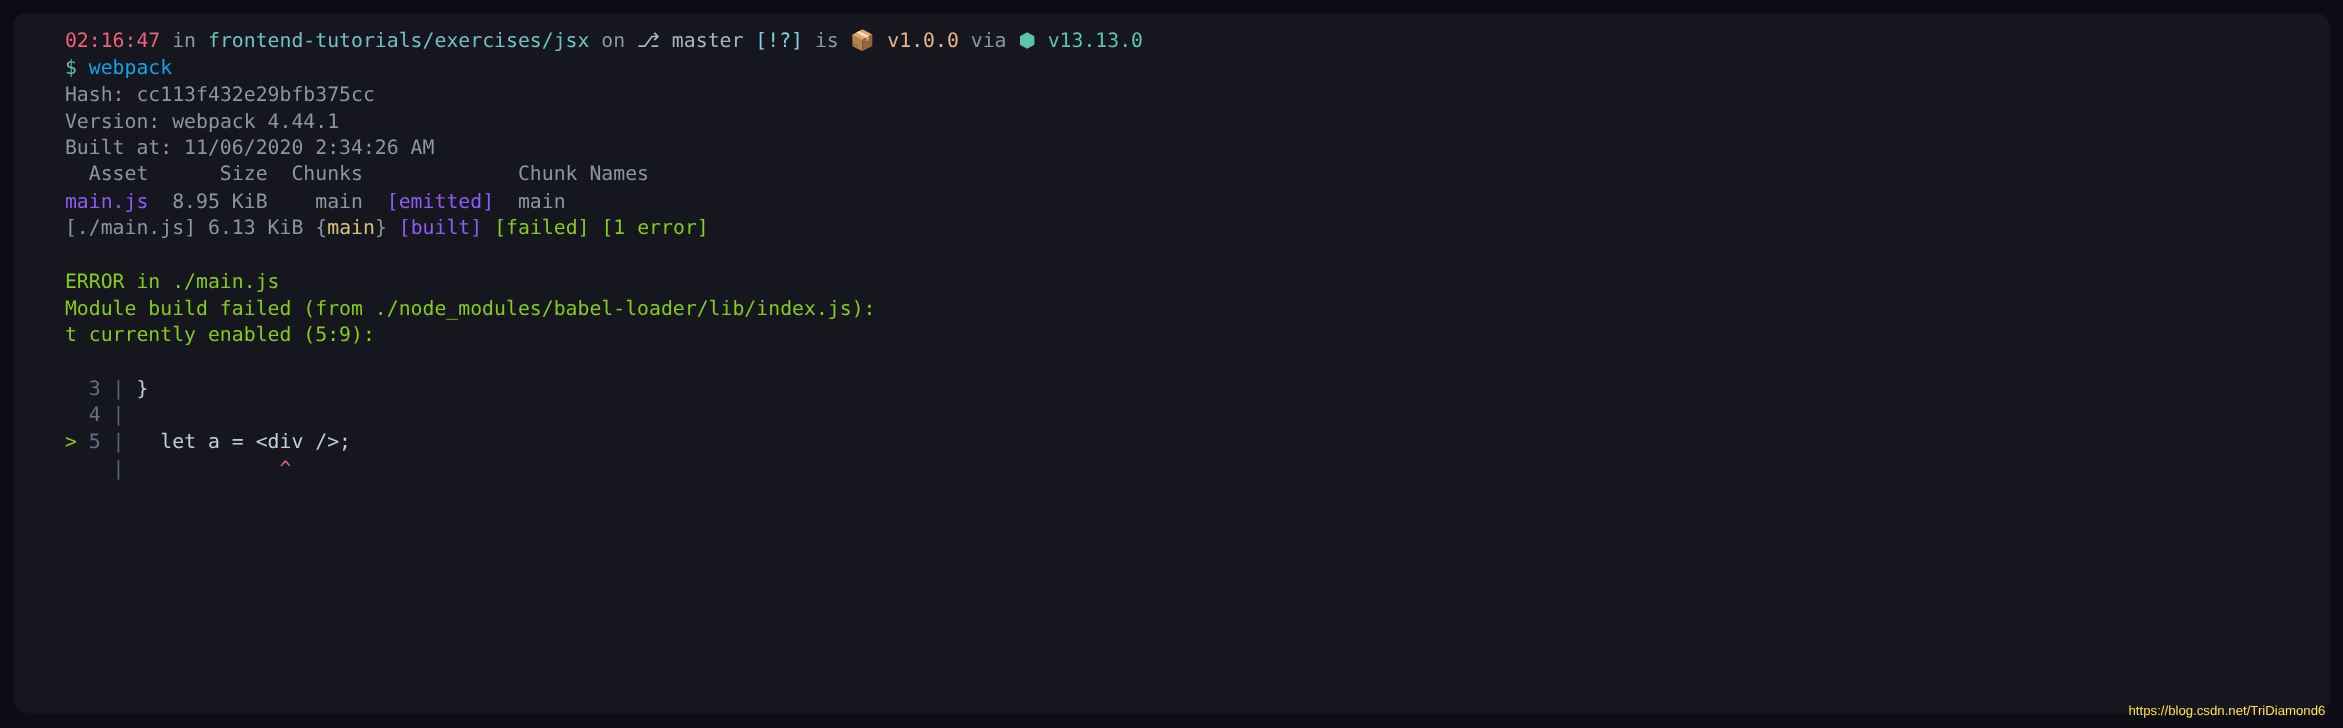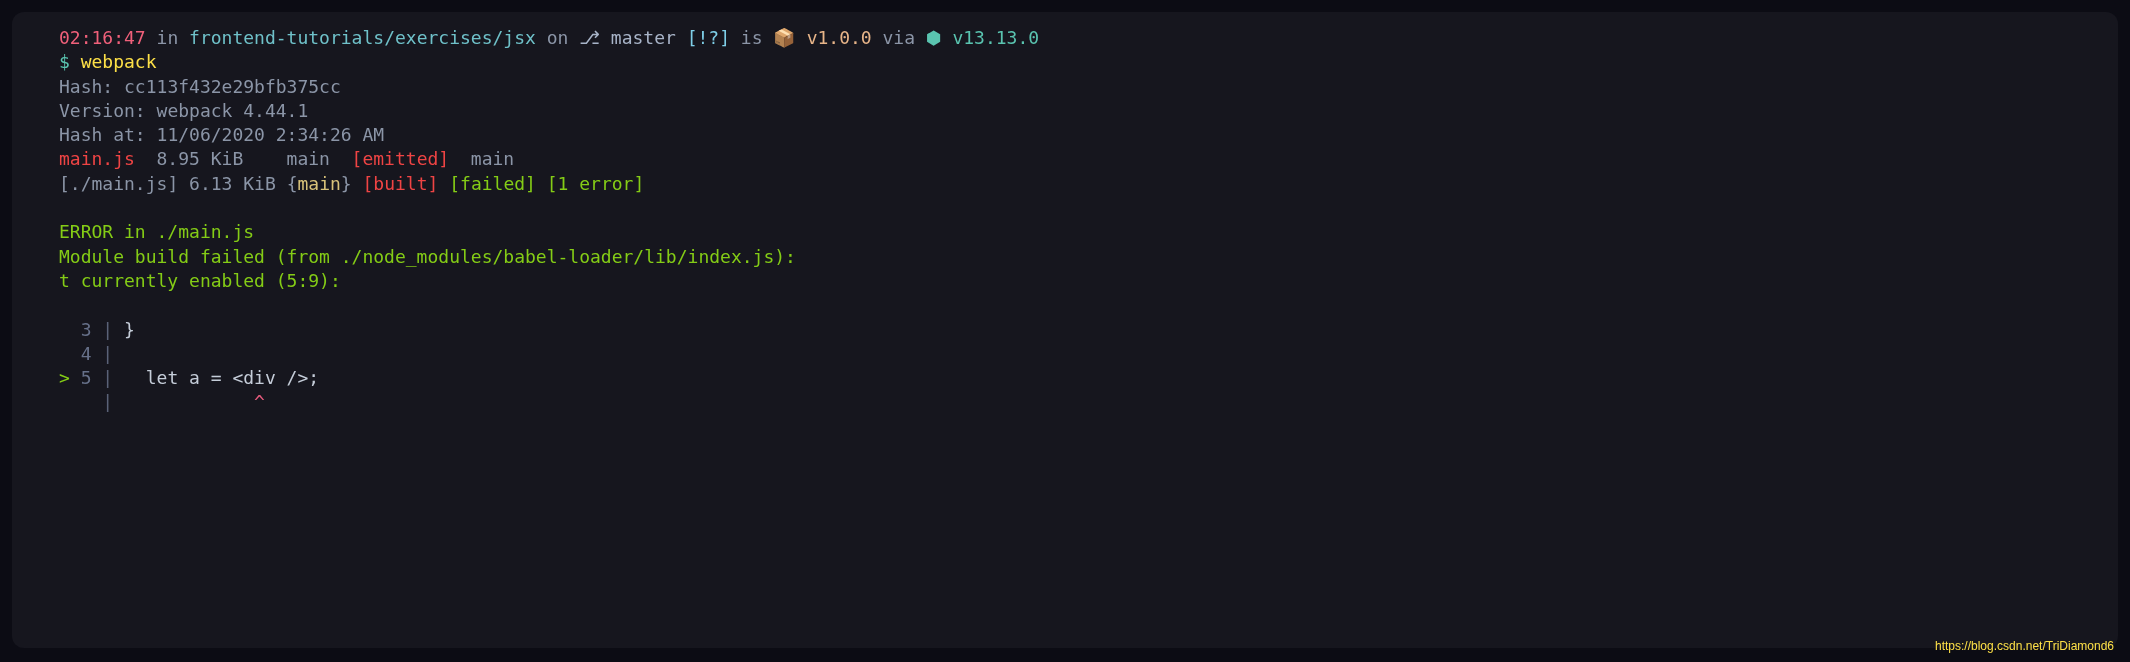--- a/index.html
+++ b/index.html
@@ -28,25 +28,25 @@
       white-space: pre;
       margin-left: 27px;
     }
     .c-time { color: #f0607a; }
     .c-gray { color: #8b95a7; }
     .c-cyan { color: #6fc1c9; }
     .c-teal { color: #5ac4b0; }
     .c-branch { color: #a8b4c8; }
     .c-flags { color: #7fcfe8; }
     .c-version { color: #e8b589; }
-    .c-green { color: #fde047; text-align: center; }
+    .c-green { color: #0ea5e9; text-align: center; }
     .c-pink { color: #84cc16; }
     .c-yellow { color: #d8c27a; }
     .c-white { color: #c5cdd9; }
-    .c-file { color: #ef4444; }
+    .c-file { color: #8b5cf6; }
     .c-dim { color: #5a6278; }
     .c-lineno { color: #667089; }
     .c-caret { color: #e65b7d; }
     .watermark {
       position: absolute;
       bottom: 8px;
       right: 16px;
       font-size: 12px;
       color: #fde047;
       font-family: Arial, sans-serif;
@@ -59,21 +59,22 @@
 </head>
 <body>
 
 <div class="terminal">
   <div class="line"><span class="c-time">02:16:47</span><span class="c-gray"> in </span><span class="c-cyan">frontend-tutorials/exercises/jsx</span><span class="c-gray"> on </span><span class="c-branch icon">⎇</span><span class="c-branch"> master </span><span class="c-flags">[!?]</span><span class="c-gray"> is </span><span class="icon">📦</span><span class="c-version"> v1.0.0</span><span class="c-gray"> via </span><span class="c-teal icon">⬢</span><span class="c-teal"> v13.13.0</span></div>
 
   <div class="line"><span class="c-teal">$ </span><span class="c-green">webpack</span></div>
 
   <div class="line"><span class="c-gray">Hash: </span><span class="c-gray">cc113f432e29bfb375cc</span></div>
   <div class="line"><span class="c-gray">Version: </span><span class="c-gray">webpack 4.44.1</span></div>
-  <div class="line"><span class="c-gray">Hash at: </span><span class="c-gray">11/06/2020 2:34:26 AM</span></div>
+  <div class="line"><span class="c-gray">Built at: </span><span class="c-gray">11/06/2020 2:34:26 AM</span></div>
+  <div class="line c-gray">  Asset      Size  Chunks             Chunk Names</div>
   <div class="line"><span class="c-file">main.js</span><span class="c-gray">  8.95 KiB    </span><span class="c-gray">main</span><span class="c-file">  [emitted]  </span><span class="c-gray">main</span></div>
   <div class="line"><span class="c-gray">[</span><span class="c-gray">./main.js</span><span class="c-gray">] </span><span class="c-gray">6.13 KiB </span><span class="c-gray">{</span><span class="c-yellow">main</span><span class="c-gray">}</span><span class="c-file"> [built]</span><span class="c-pink"> [failed]</span><span class="c-pink"> [1 error]</span></div>
 
   <div class="line">&nbsp;</div>
 
   <div class="line c-pink">ERROR in ./main.js</div>
   <div class="line c-pink">Module build failed (from ./node_modules/babel-loader/lib/index.js):</div>
   <div class="line c-pink">t currently enabled (5:9):</div>
 
   <div class="line">&nbsp;</div>

